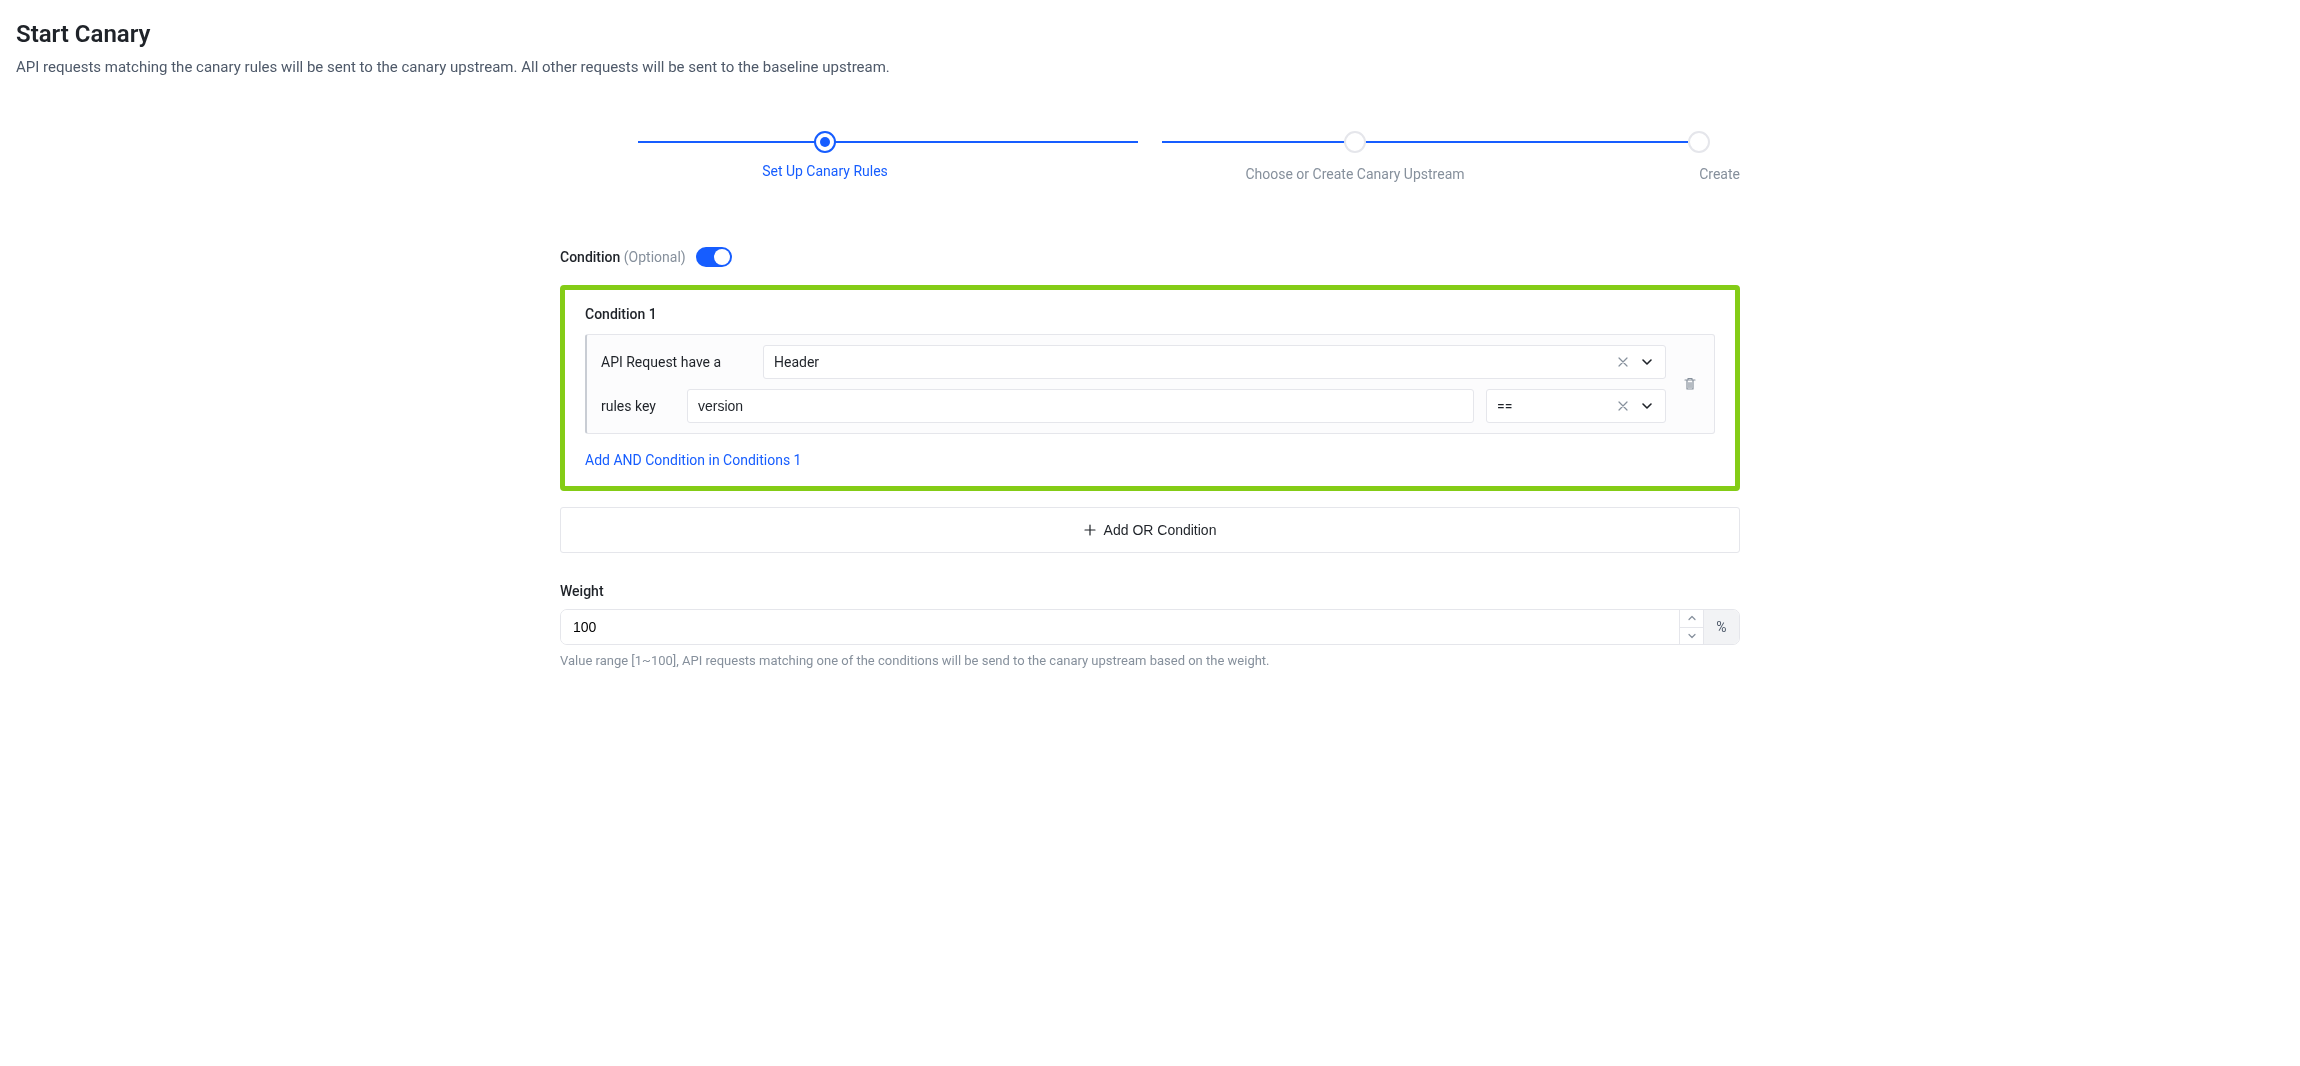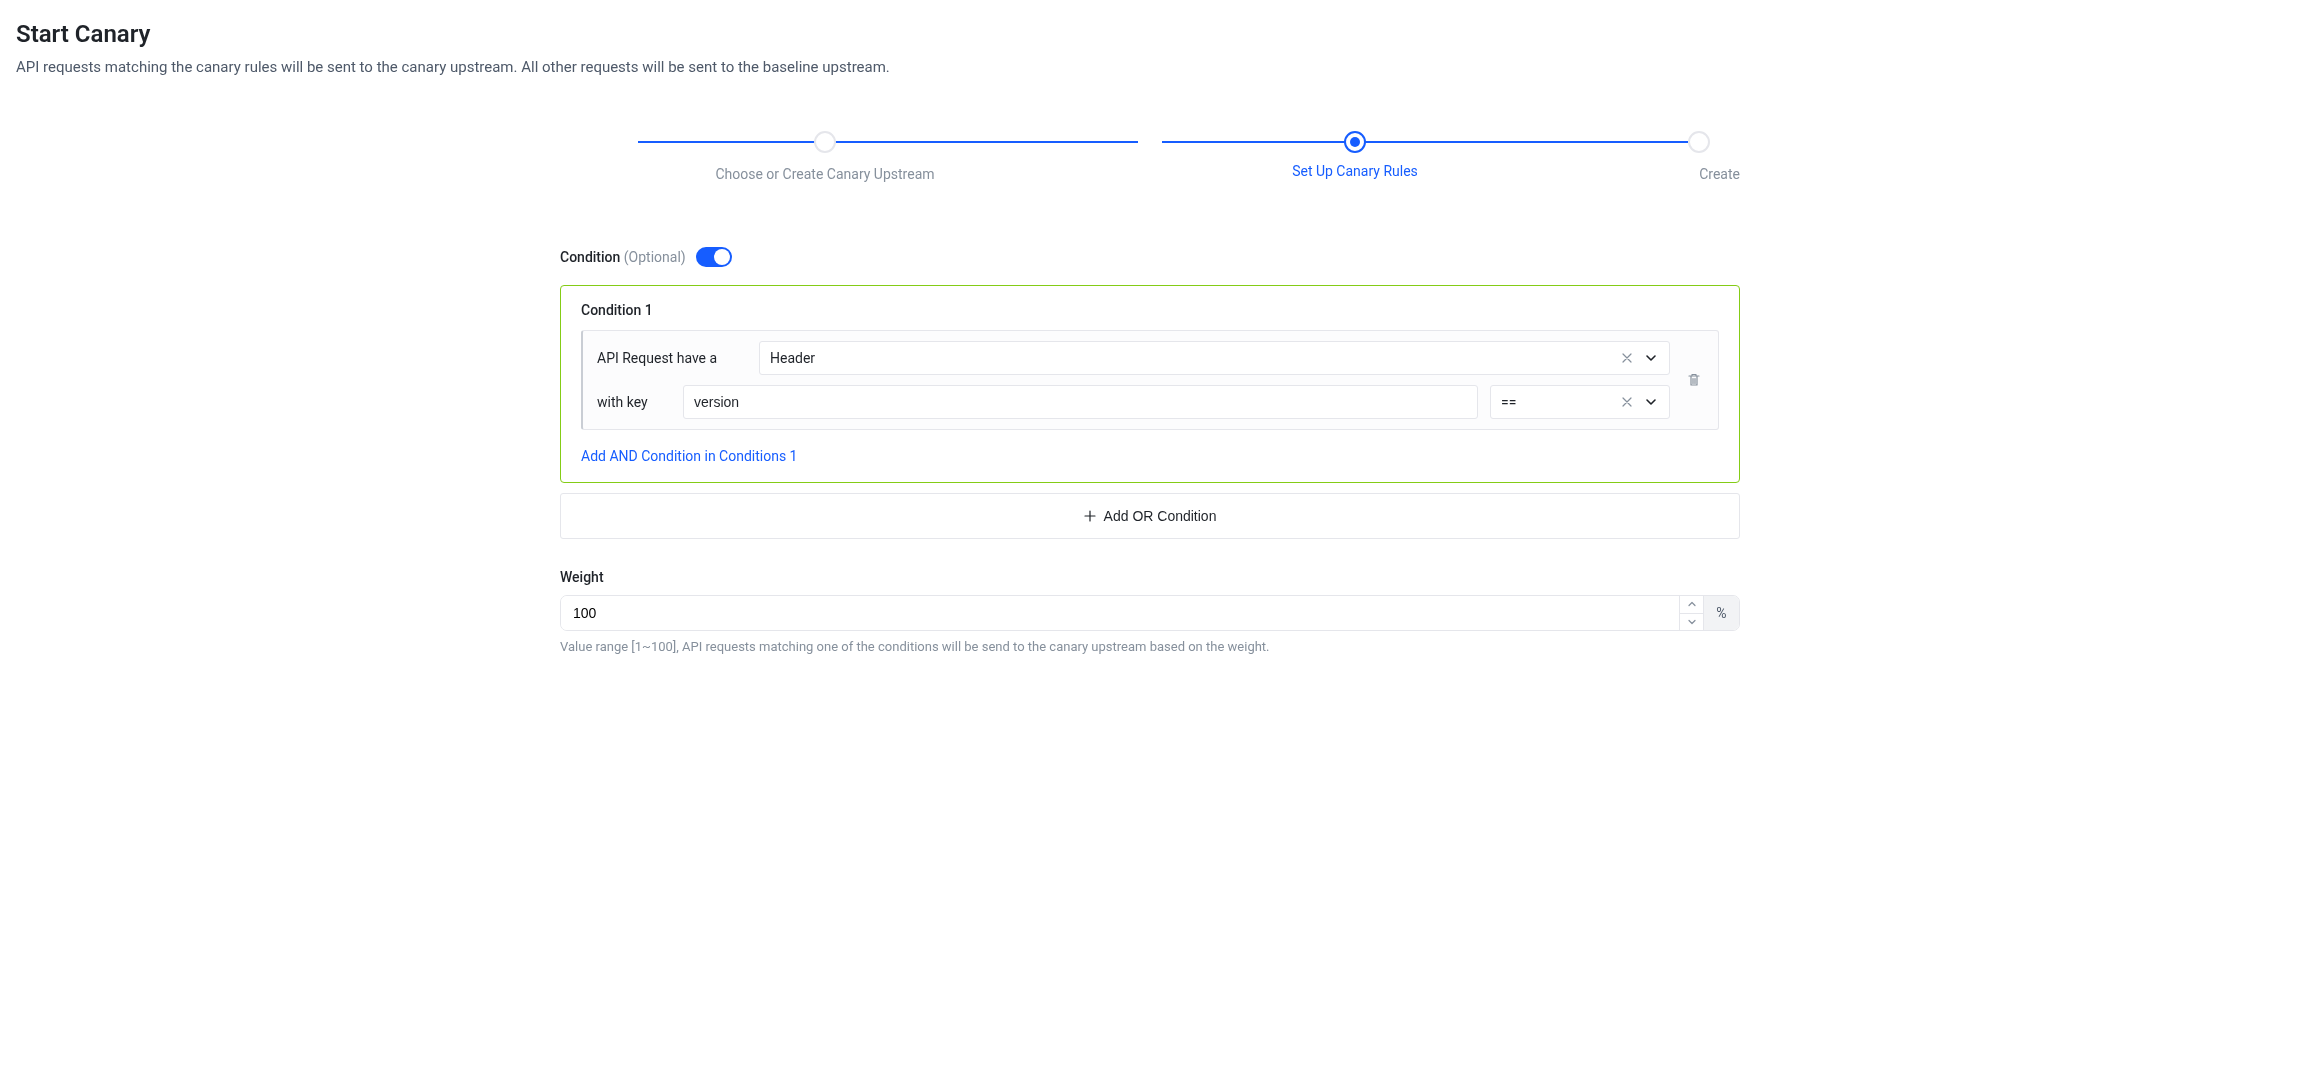--- a/index.html
+++ b/index.html
@@ -122,24 +122,24 @@
     width: 16px;
     height: 16px;
     background: #fff;
     border-radius: 50%;
     position: absolute;
     top: 2px;
     right: 2px;
   }
   
   .condition-card {
-    border: 1px solid #84cc16;
+    border: 5px solid #84cc16;
     border-radius: 4px;
     padding: 16px 20px 12px 20px;
-    margin-bottom: 10px;
+    margin-bottom: 16px;
   }
   .condition-title {
     font-size: 14px;
     font-weight: 500;
     margin-bottom: 12px;
   }
   .rule-box {
     border: 1px solid #e5e6eb;
     border-left: 2px solid #c9cdd4;
     border-radius: 3px;
@@ -300,34 +300,34 @@
 
 <h1 class="page-title">Start Canary</h1>
 <p class="page-subtitle">API requests matching the canary rules will be sent to the canary upstream. All other requests will be sent to the baseline upstream.</p>
 
 <div class="content-wrapper">
 
   <div class="stepper">
     <div class="stepper-line line1"></div>
     <div class="stepper-line line2"></div>
 
-    <div class="step">
-      <span class="step-circle-wrap">
-        <span class="step-circle pending"></span>
-      </span>
-      <div class="step-label">Choose or Create Canary Upstream</div>
-    </div>
-
     <div class="step active">
       <span class="step-circle-wrap">
         <span class="step-circle">
           <span class="step-dot"></span>
         </span>
       </span>
       <div class="step-label">Set Up Canary Rules</div>
+    </div>
+
+    <div class="step">
+      <span class="step-circle-wrap">
+        <span class="step-circle pending"></span>
+      </span>
+      <div class="step-label">Choose or Create Canary Upstream</div>
     </div>
 
     <div class="step">
       <span class="step-circle-wrap">
         <span class="step-circle pending"></span>
       </span>
       <div class="step-label">Create</div>
     </div>
   </div>
 
@@ -358,21 +358,21 @@
               <button class="icon-btn">
                 <svg width="12" height="12" viewBox="0 0 12 12">
                     <path d="M2 4 L6 8 L10 4" stroke="#1f2329" stroke-width="1.6" fill="none" stroke-linecap="round" stroke-linejoin="round"></path>
                   </svg>
               </button>
             </span>
           </div>
         </div>
 
         <div class="rule-row">
-          <div class="row-label short">with key</div>
+          <div class="row-label short">rules key</div>
           <div class="text-input key-input">
             <input type="text" value="version" style="">
           </div>
           <div class="select op-select">
             <span>==</span>
             <span class="select-icons">
               <button class="icon-btn">
                 <svg width="12" height="12" viewBox="0 0 12 12">
                     <path d="M2 2 L10 10 M10 2 L2 10" stroke="currentColor" stroke-width="1.2" fill="none" stroke-linecap="round"></path>
                   </svg>

